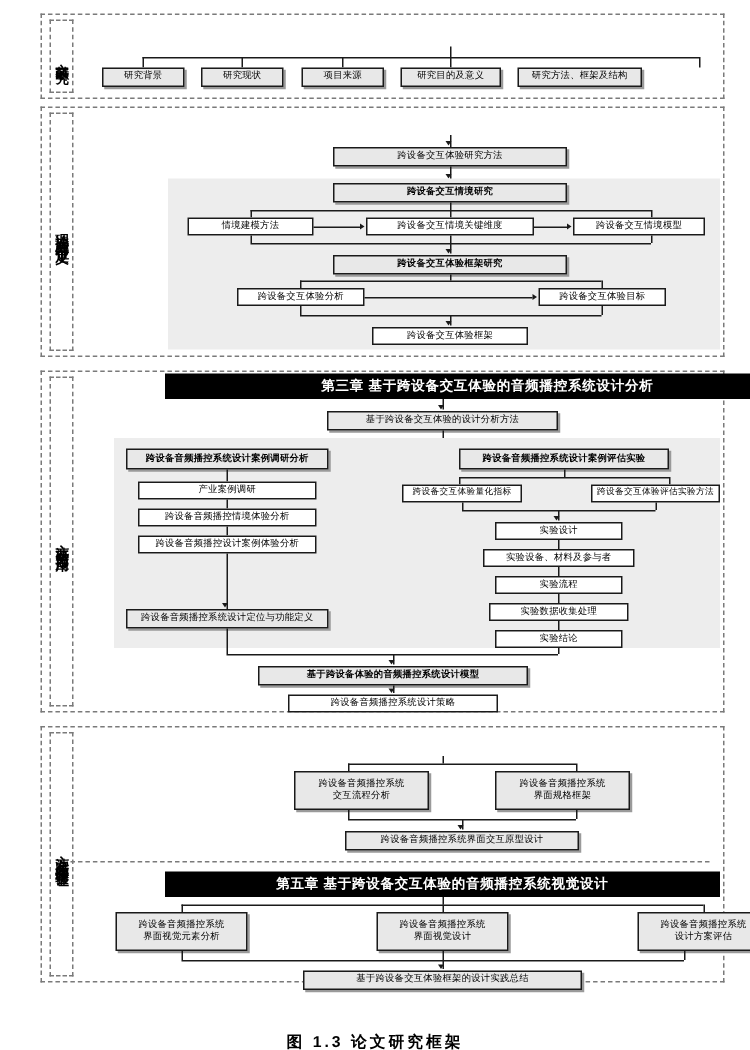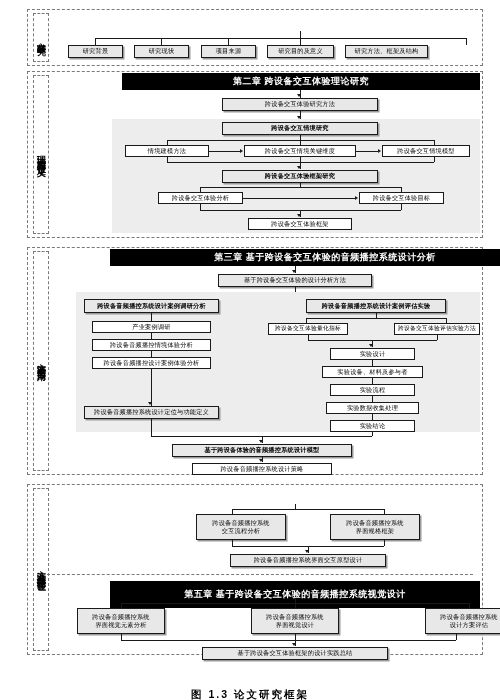--- a/index.html
+++ b/index.html
@@ -108,21 +108,20 @@
 
   <div class="box shade dbl" style="left:68px;top:45px;width:55px;height:13px;">研究背景</div>
   <div class="box shade dbl" style="left:134px;top:45px;width:55px;height:13px;">研究现状</div>
   <div class="box shade dbl" style="left:201px;top:45px;width:55px;height:13px;">项目来源</div>
   <div class="box shade dbl" style="left:267px;top:45px;width:67px;height:13px;">研究目的及意义</div>
   <div class="box shade dbl" style="left:345px;top:45px;width:83px;height:13px;">研究方法、框架及结构</div>
 
   <div class="stage" style="left:27px;top:71px;width:456px;height:167px;"></div>
   <div class="stage-label" style="left:33px;top:75px;width:16px;height:159px;">理论研究与特征定义</div>
 
-  <div class="banner" style="left:122px;top:73px;width:358px;height:17px;">第二章 跨设备交互体验理论研究</div>
 
   <div class="ln vln" style="left:300px;top:90px;height:8px;"></div>
   <div class="arrow-d" style="left:297.4px;top:94px;"></div>
   <div class="box shade dbl" style="left:222px;top:98px;width:156px;height:13px;">跨设备交互体验研究方法</div>
 
   <div class="ln vln" style="left:300px;top:111px;height:9px;"></div>
   <div class="arrow-d" style="left:297.4px;top:116px;"></div>
 
   <div class="panel" style="left:112px;top:119px;width:368px;height:114px;"></div>
 
@@ -258,21 +257,21 @@
   <div class="ln vln" style="left:232px;top:540px;height:6px;"></div>
   <div class="ln vln" style="left:384px;top:540px;height:6px;"></div>
   <div class="ln hln" style="left:232px;top:546px;width:152px;"></div>
   <div class="ln vln" style="left:308px;top:546px;height:7px;"></div>
   <div class="arrow-d" style="left:305.4px;top:550px;"></div>
 
   <div class="box shade dbl" style="left:230px;top:554px;width:156px;height:13px;">跨设备音频播控系统界面交互原型设计</div>
 
   <div class="ln hln" style="left:47px;top:574px;width:426px;height:0;border-top:1px dashed #7a7a7a;background:none;"></div>
 
-  <div class="banner" style="left:110px;top:581px;width:370px;height:27px;">第五章 基于跨设备交互体验的音频播控系统视觉设计</div>
+  <div class="banner" style="left:110px;top:581px;width:370px;height:17px;">第五章 基于跨设备交互体验的音频播控系统视觉设计</div>
 
   <div class="ln vln" style="left:295px;top:598px;height:5px;"></div>
   <div class="ln hln" style="left:121px;top:603px;width:348px;"></div>
   <div class="ln vln" style="left:121px;top:603px;height:5px;"></div>
   <div class="ln vln" style="left:295px;top:603px;height:5px;"></div>
   <div class="ln vln" style="left:469px;top:603px;height:5px;"></div>
 
   <div class="box shade dbl" style="left:77px;top:608px;width:88px;height:26px;">
     <span style="white-space:pre-line;">跨设备音频播控系统
 界面视觉元素分析</span>

